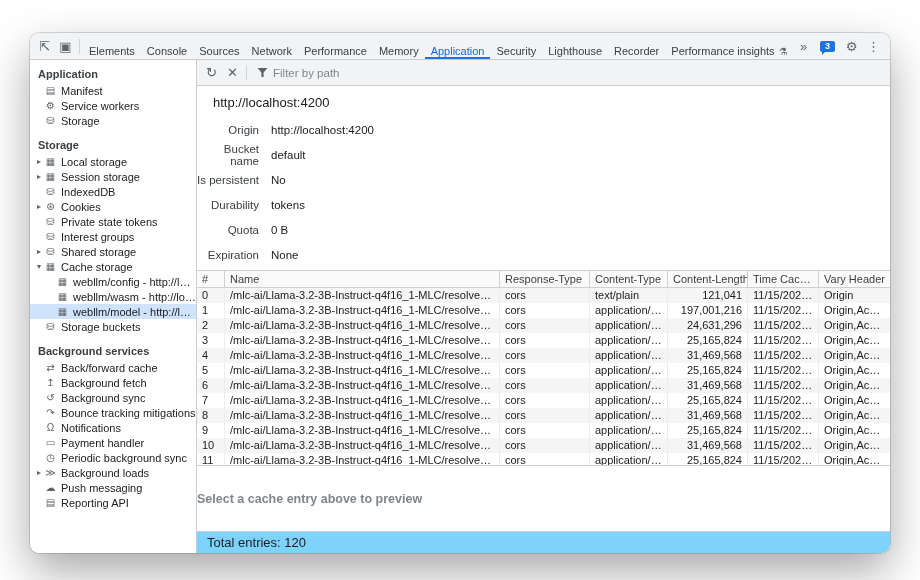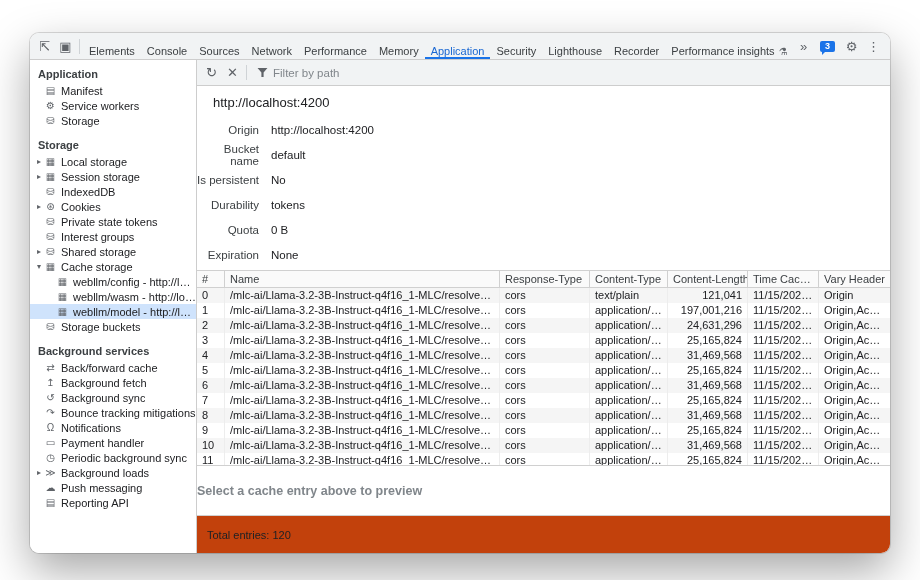--- a/index.html
+++ b/index.html
@@ -69,22 +69,22 @@
   .c.idx{width:28px}
   .c.name{flex:1;min-width:0;text-overflow:ellipsis}
   .c.rtype{width:90px;text-align:left}
   .c.ctype{width:78px;text-overflow:ellipsis}
   .c.clen{width:80px;text-align:right}
   .c.cached{width:71px;text-overflow:ellipsis}
   .c.vary{width:71px;border-right:none;text-overflow:ellipsis}
   
   .preview{flex:1;border-top:1px solid #d0d0d0;display:flex;align-items:center;justify-content:flex-start;
     color:#80868b;font-weight:700;font-size:12.5px;min-height:0}
-  .statusbar{height:38px;flex:none;border-top:1px solid #d0d0d0;display:flex;align-items:center;
-    padding-left:10px;font-size:11px;color:#202124;background:#c2410c}
+  .statusbar{height:22px;flex:none;border-top:1px solid #d0d0d0;display:flex;align-items:center;
+    padding-left:10px;font-size:13px;color:#202124;background:#7dd3fc}
 </style>
 </head>
 <body>
 
 <div class="window">
 
 
   <div class="tabbar">
     <span class="tb-icon">⇱</span>
     <span class="tb-icon">▣</span>

